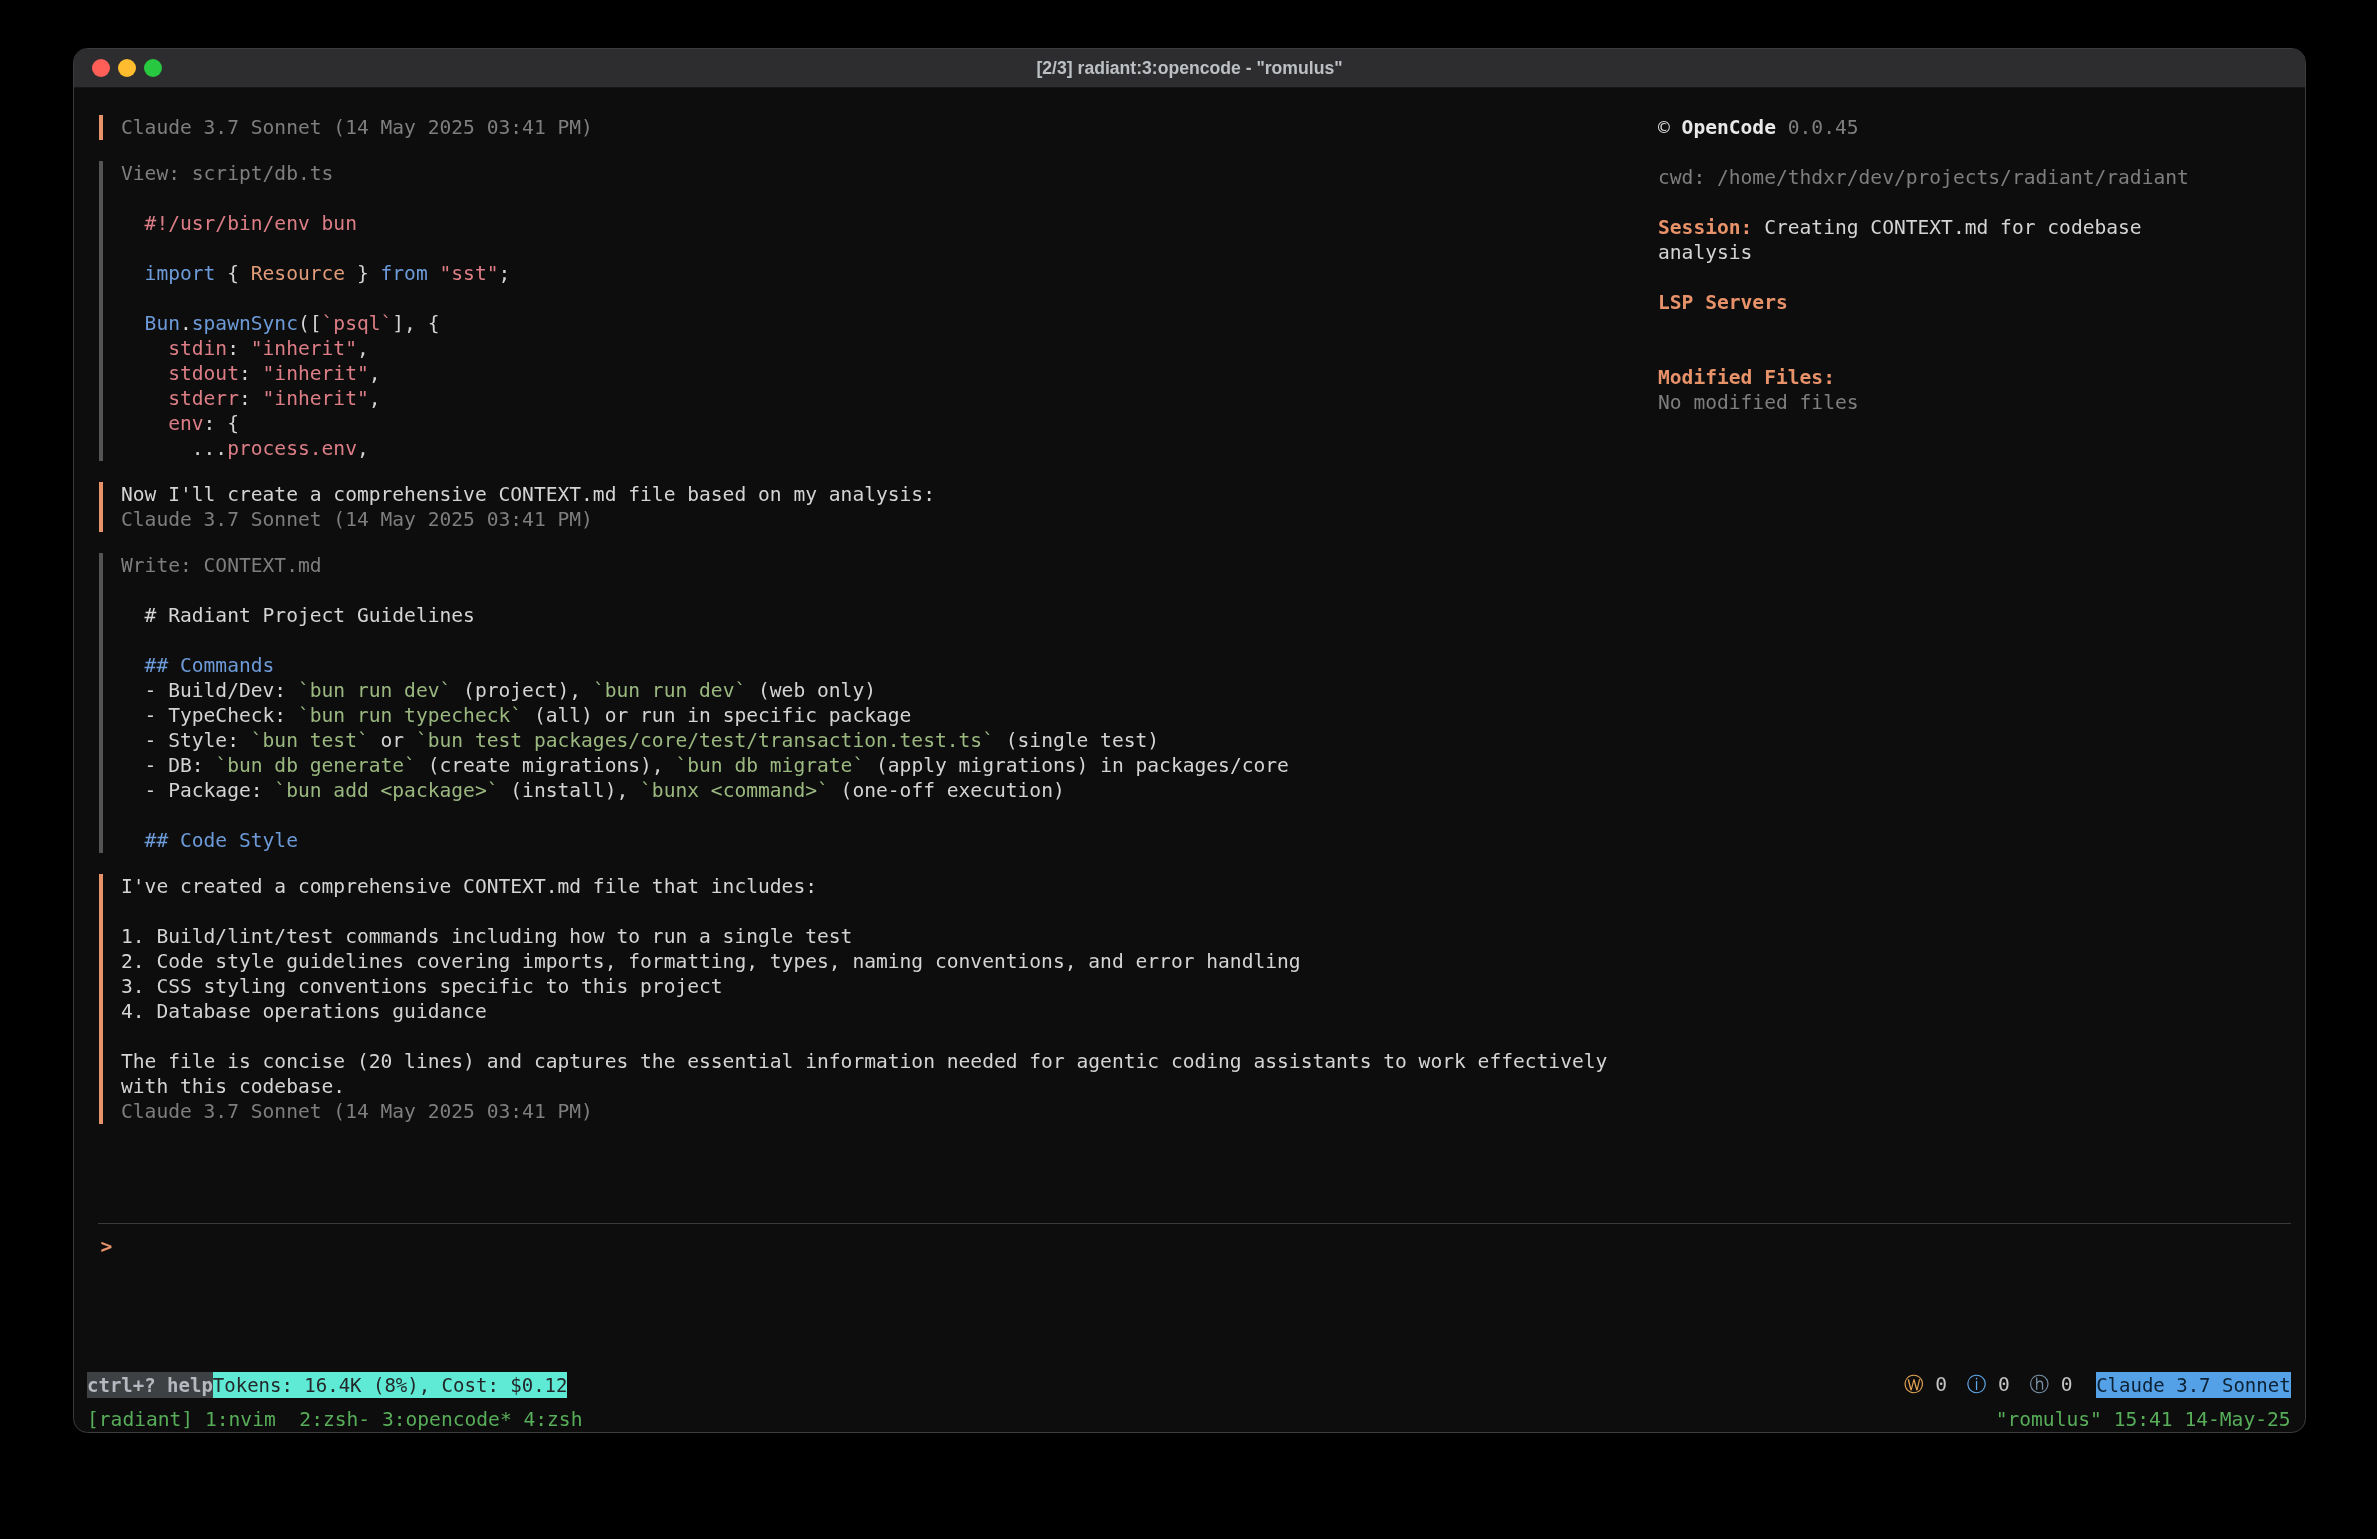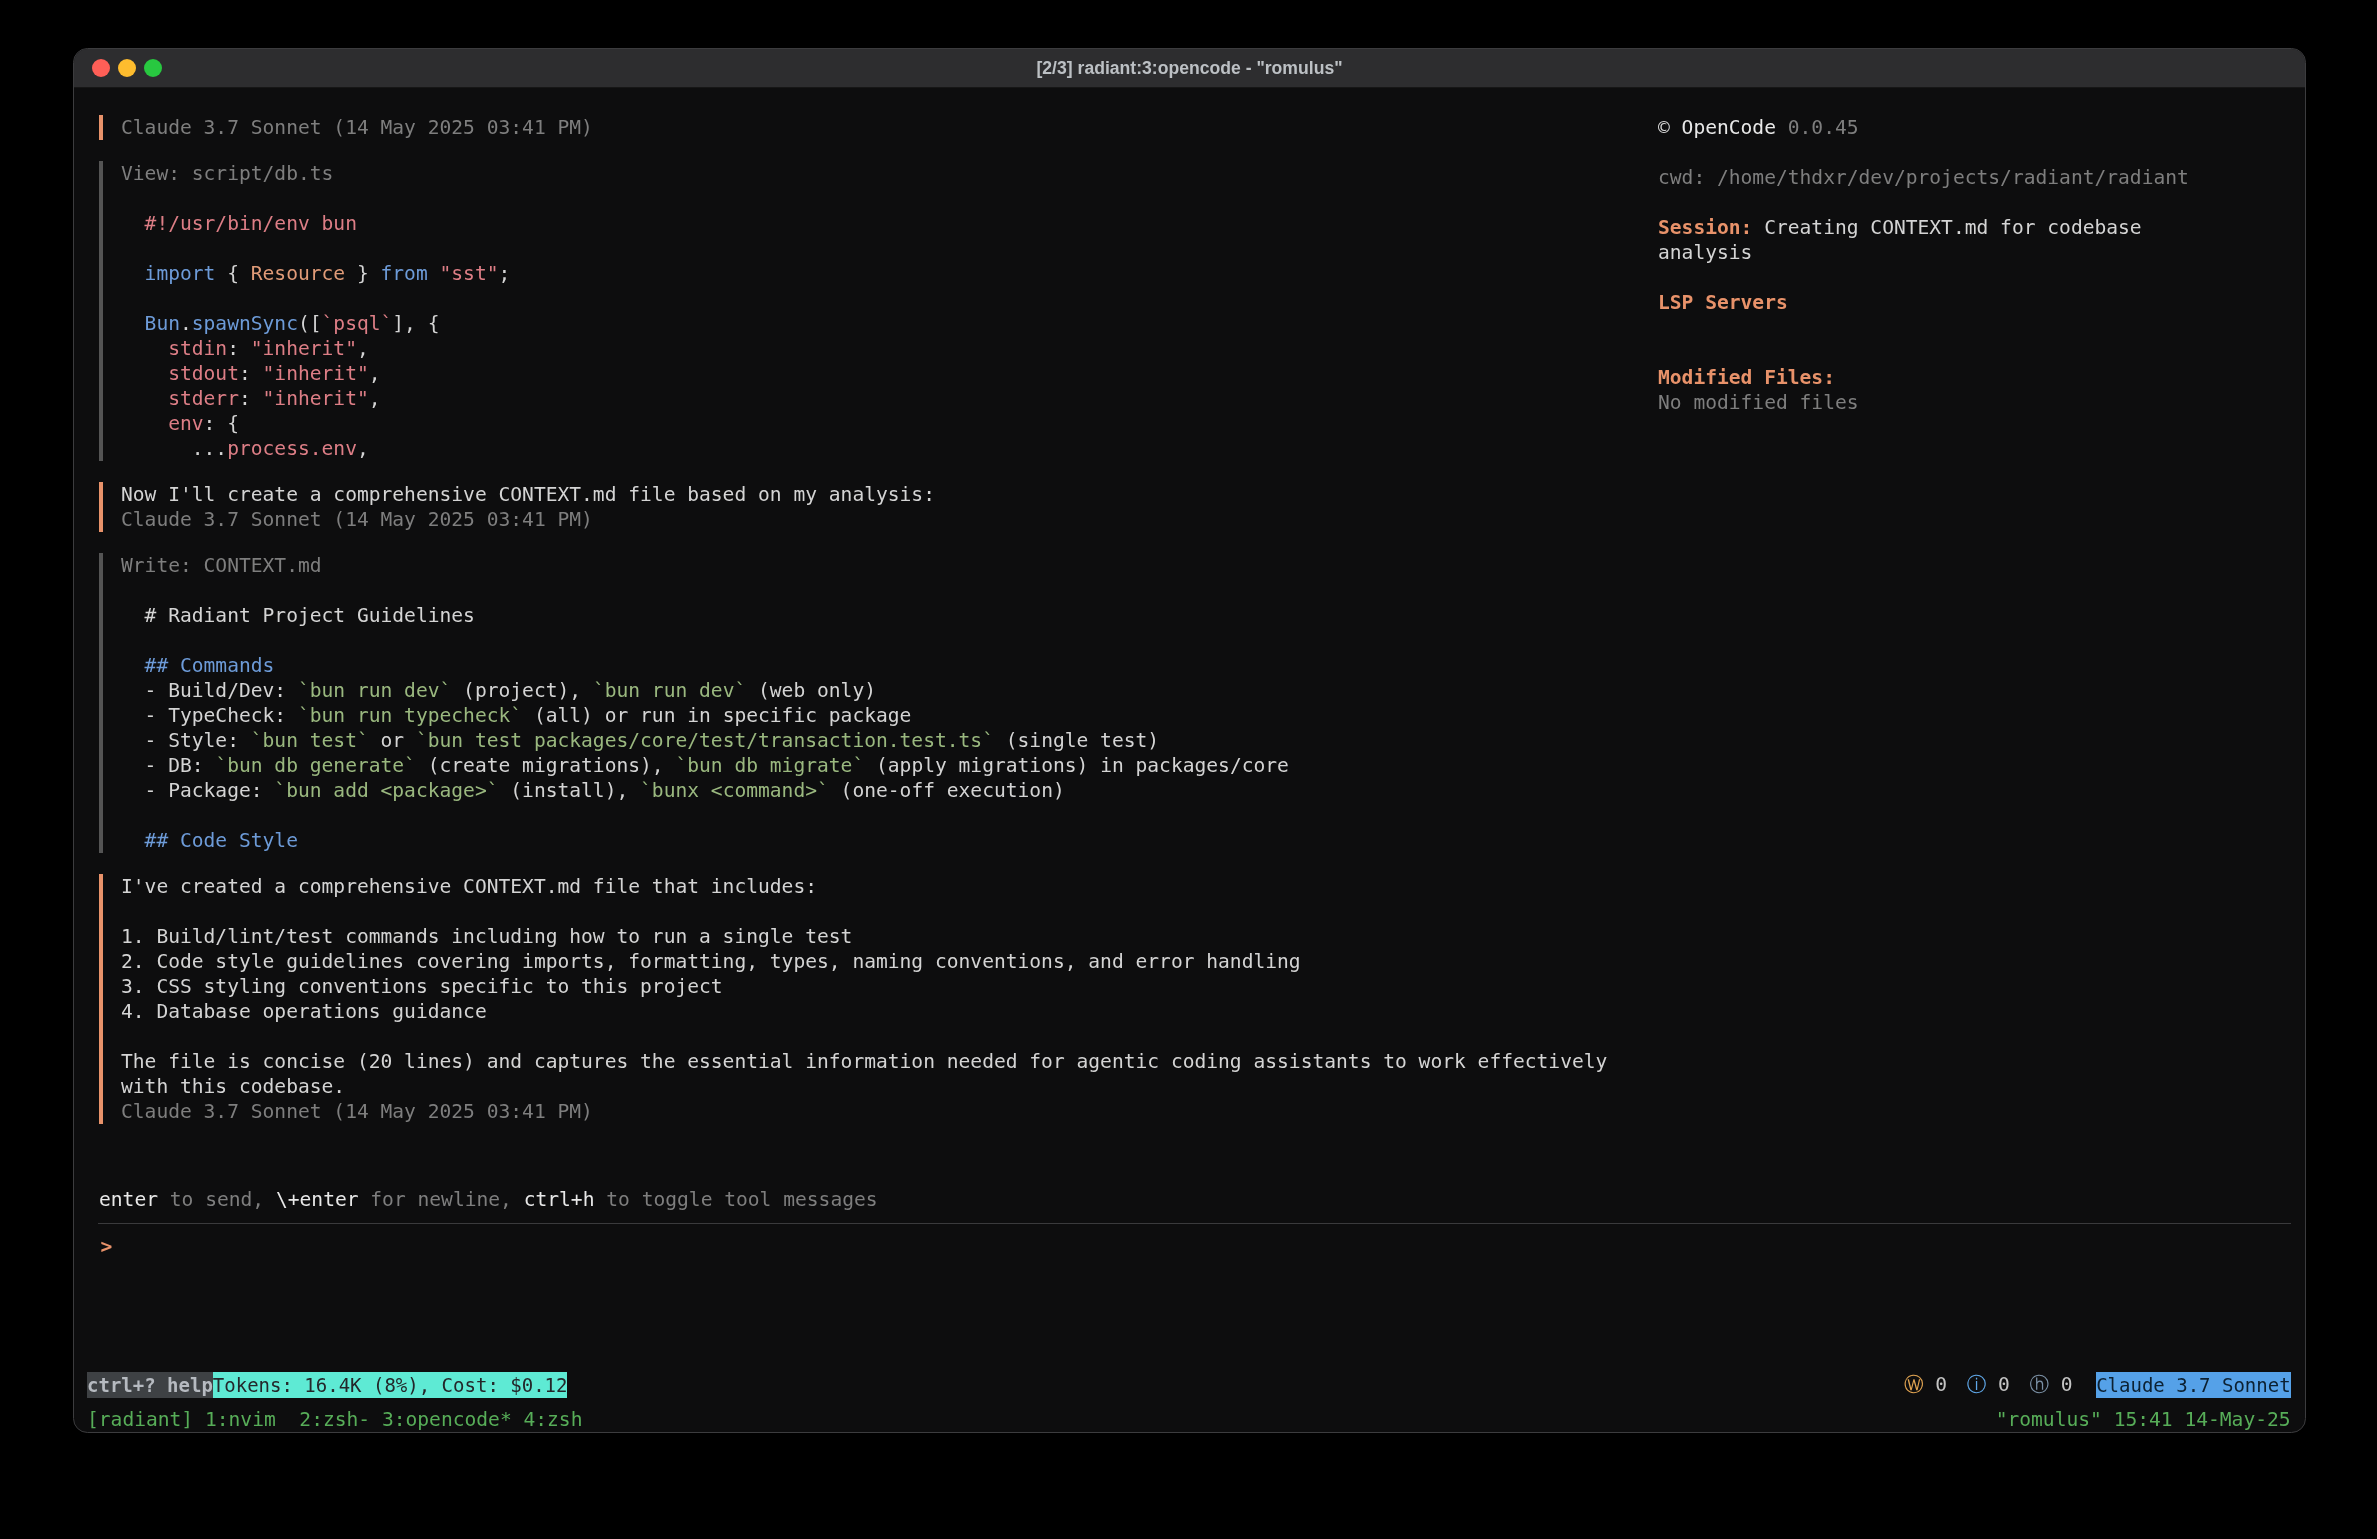--- a/index.html
+++ b/index.html
@@ -32,21 +32,21 @@
   .accent-orange{border-color:#e8926a}
   .accent-gray{border-color:#545454}
   .ln{line-height:25px;min-height:25px;white-space:pre}
   .c-fg{color:#d4d4d4}
   .c-gray{color:#7e7e7e}
   .c-red{color:#dd7e86}
   .c-blue{color:#6d9bd8}
   .c-green{color:#9ab87f}
   .c-orange{color:#e8926a}
   .c-orange2{color:#e09b78}
-  .c-boldfg{color:#e8e8e8;font-weight:normal}
+  .c-boldfg{color:#e8e8e8;font-weight:bold}
   .c-orangebold{color:#e8926a;font-weight:bold}
   .hint{flex:0 0 25px;padding-left:25px;margin-bottom:10.4px}
   .inputbox{flex:0 0 137px;margin:0 14.4px 0 24px;border-top:1.3px solid #3a3a3c;padding:10.4px 0 0 2.6px}
   .prompt-line{line-height:26px;font-weight:bold}
   .statusrow{flex:0 0 26px;display:flex;align-items:center;margin:0 14.4px 7.8px 13px}
   .chip{display:inline-flex;align-items:center;height:26px;padding:0 0;font-size:19px;white-space:pre}
   .chip-help{background:#3e4144;color:#b6bac0;font-weight:bold}
   .chip-tokens{background:#5eead4;color:#24272a}
   .chip-model{background:#55a1e8;color:#0c2132}
   .spacer{flex:1}
@@ -132,23 +132,20 @@
           <div class="ln"><span class="c-fg">analysis</span></div>
           <div class="ln"></div>
           <div class="ln"><span class="c-orangebold">LSP Servers</span></div>
           <div class="ln"></div>
           <div class="ln"></div>
           <div class="ln"><span class="c-orangebold">Modified Files:</span></div>
           <div class="ln"><span class="c-gray">No modified files</span></div>
         </div>
     </div>
 
-    <div class="hint" id="hint">
-        <div class="ln"><span class="c-boldfg">enter</span><span class="c-gray"> to send, </span><span class="c-boldfg">\+enter</span><span class="c-gray"> for newline, </span><span class="c-boldfg">ctrl+h</span><span class="c-gray"> to toggle tool messages</span></div>
-      </div>
 
     <div class="inputbox">
       <div class="prompt-line">
         <span class="c-orange">&gt;</span>
       </div>
     </div>
 
     <div class="statusrow">
       <span class="chip chip-help">ctrl+? help</span>
       <span class="chip chip-tokens">Tokens: 16.4K (8%), Cost: $0.12</span>

